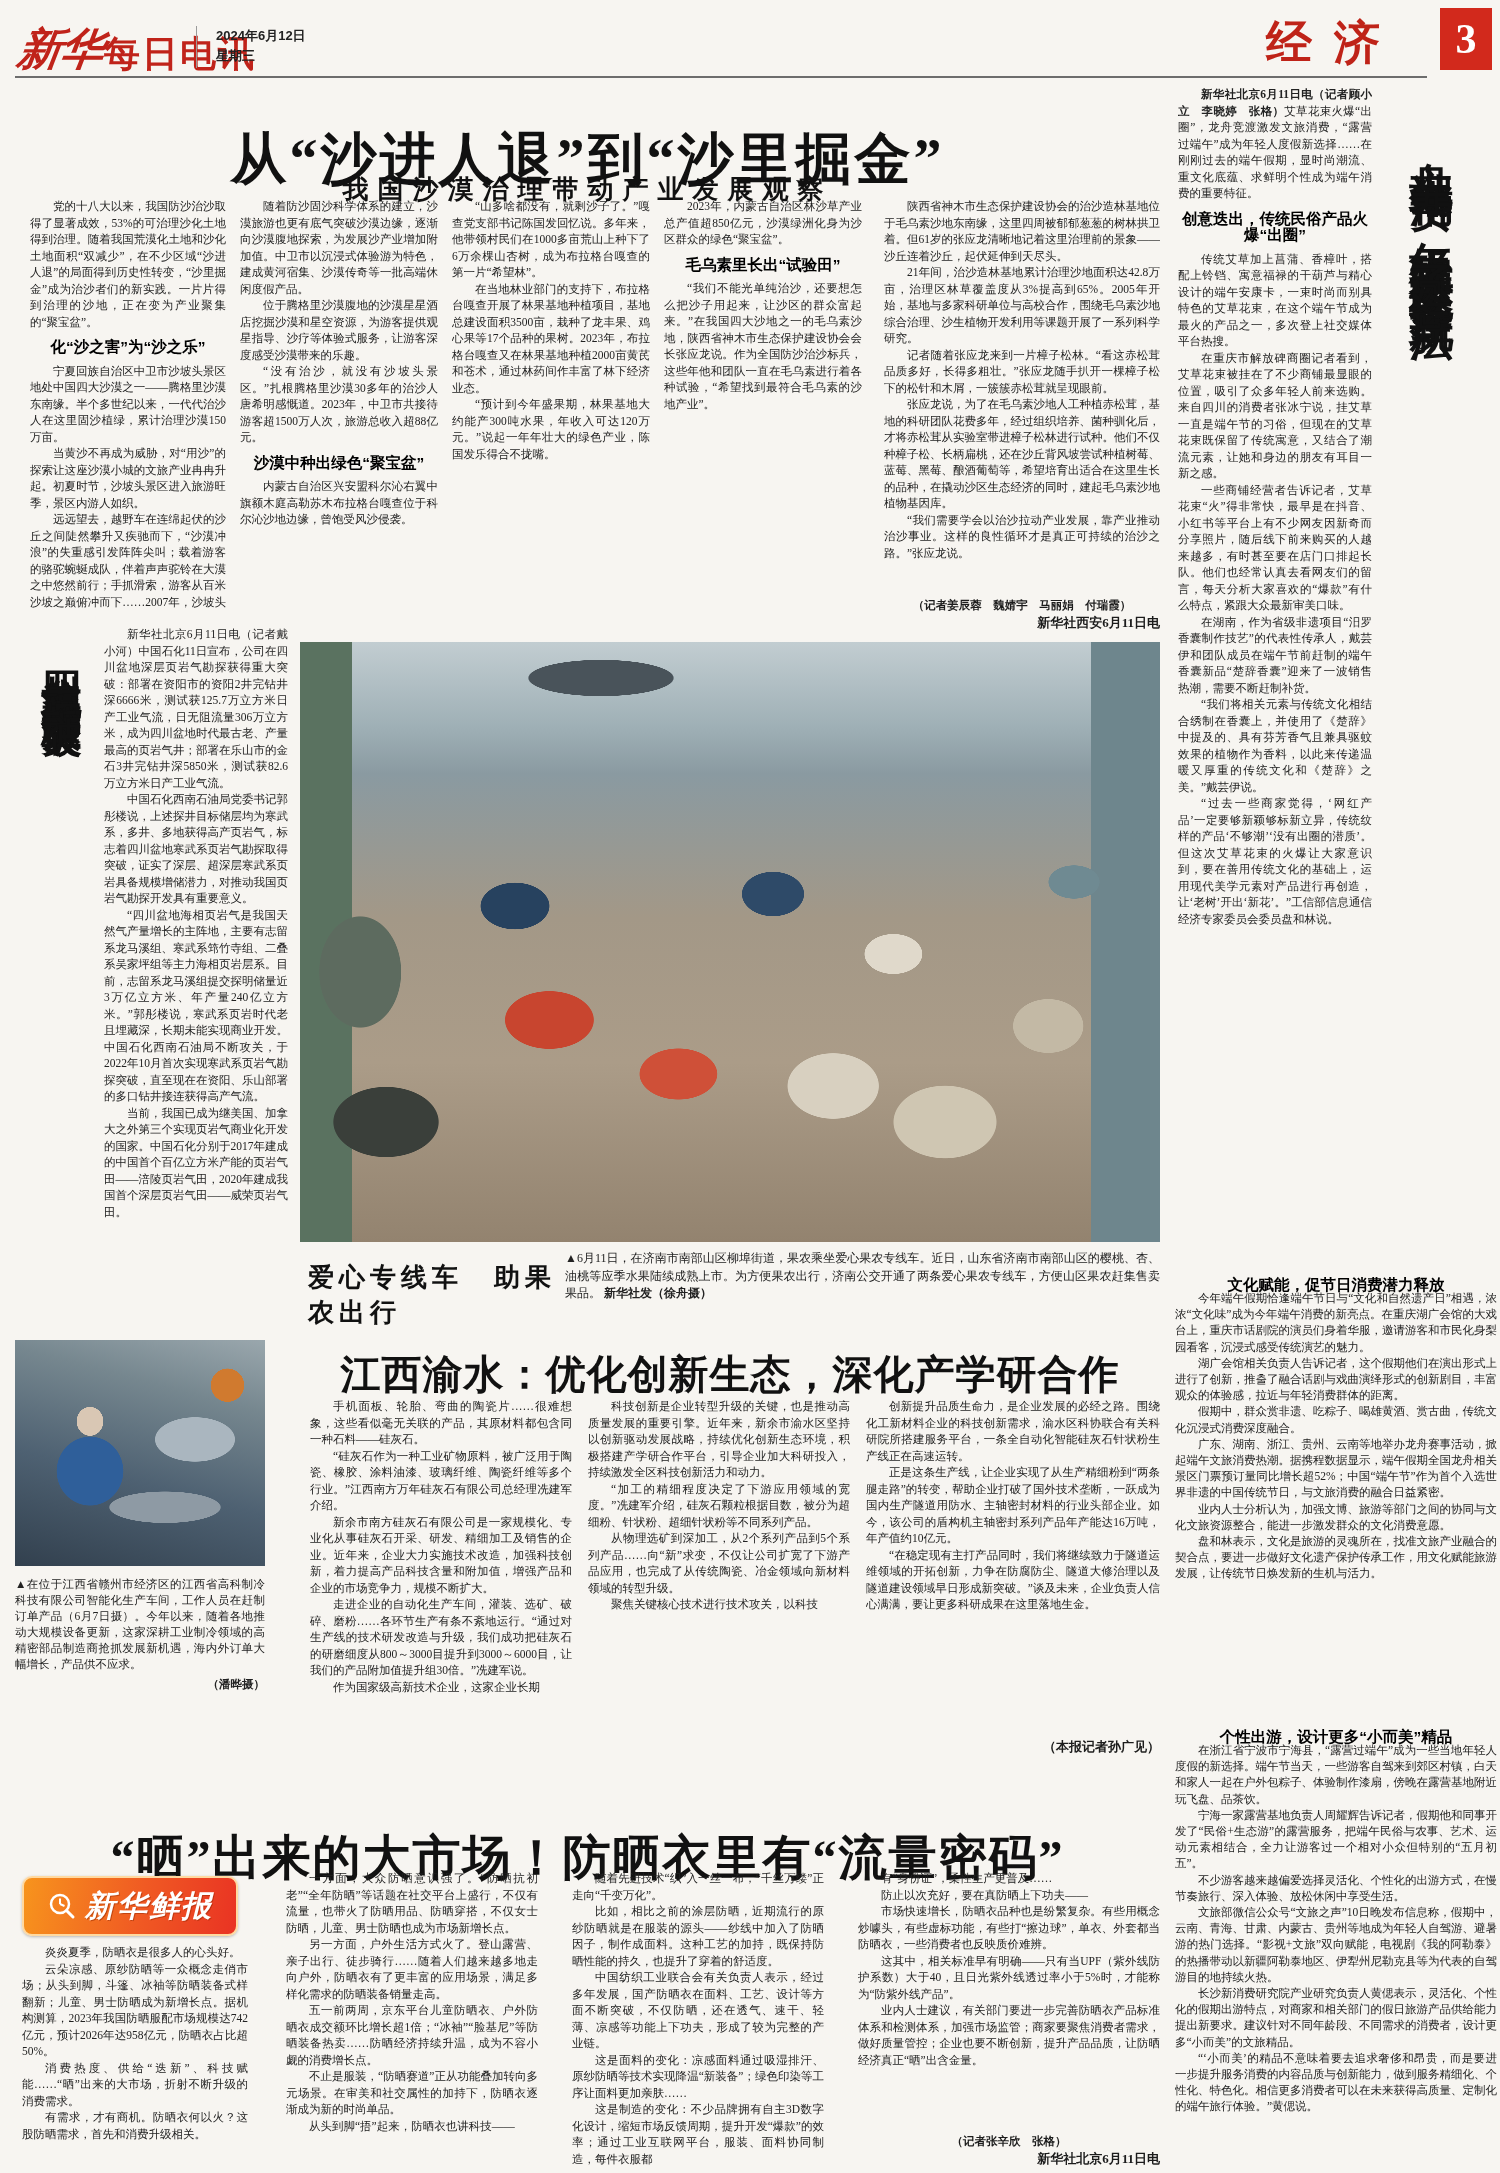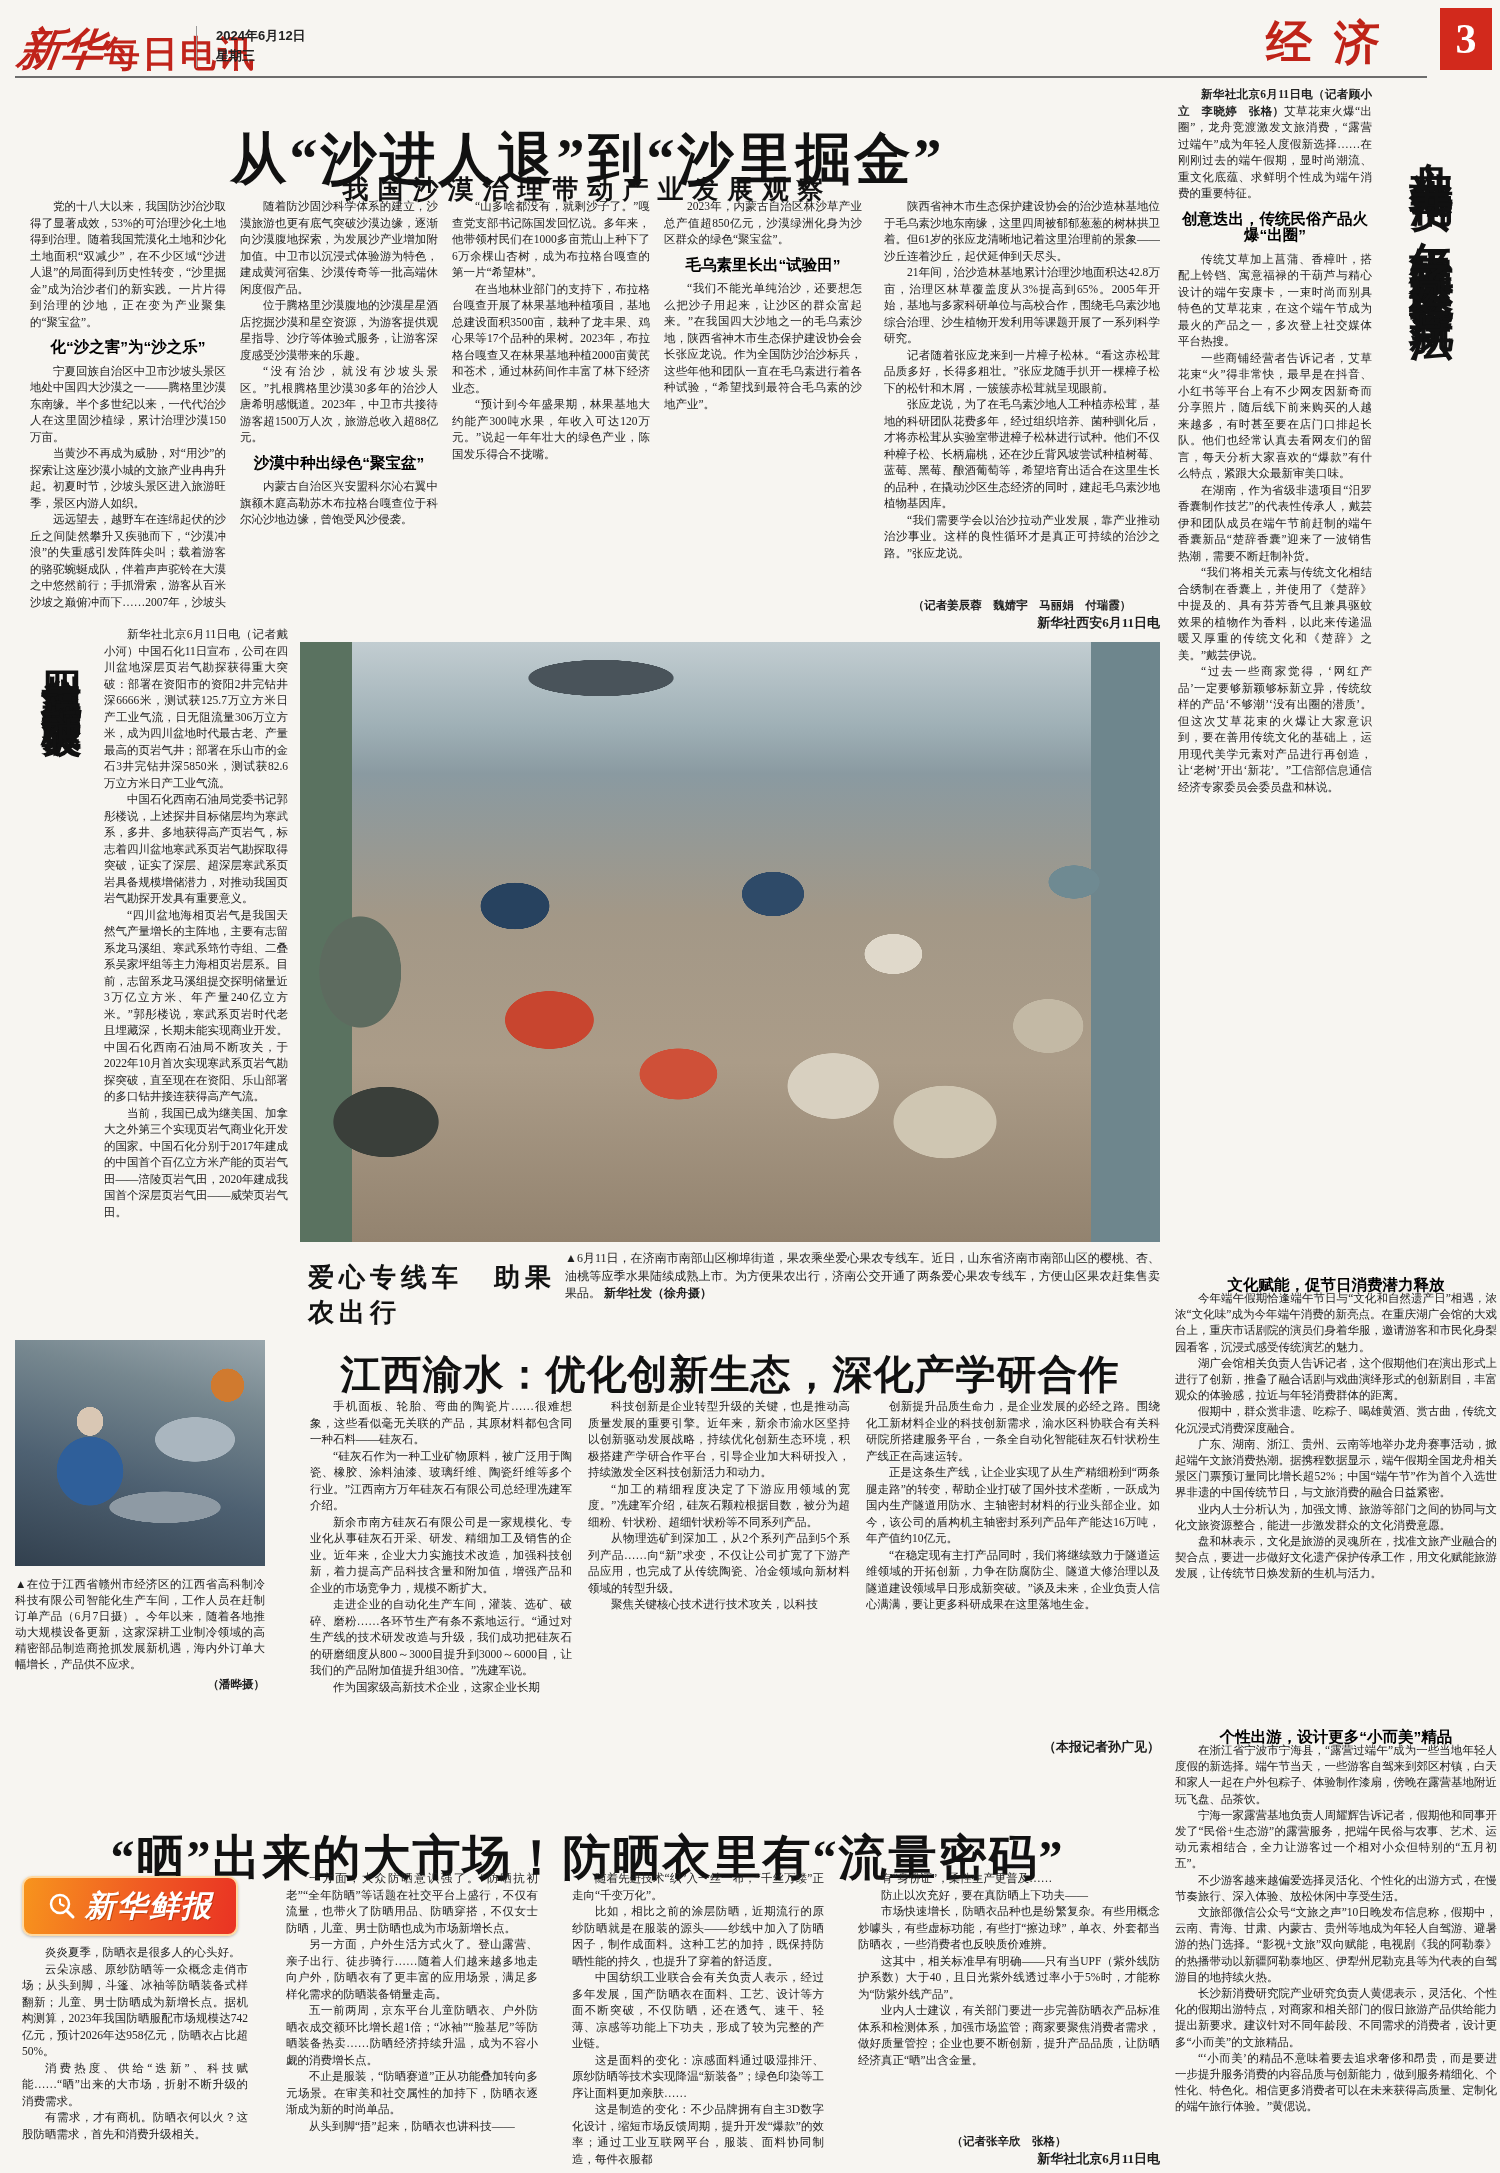--- a/index.html
+++ b/index.html
@@ -262,20 +262,21 @@
   <div class="dateline">新华社北京6月11日电</div>
 </div>
 
 <div class="abs vhead sb-vhead">盘点端午消费：年轻人解锁了传统民俗许多『新玩法』</div>
 
 <div class="abs bodycol" style="left:1178px;top:86px;width:194px;height:1160px;">
   <p class="para"><span class="sb-lead-bold">新华社北京6月11日电（记者顾小立　李晓婷　张格）</span><span>艾草花束火爆“出圈”，龙舟竞渡激发文旅消费，“露营过端午”成为年轻人度假新选择……在刚刚过去的端午假期，显时尚潮流、重文化底蕴、求鲜明个性成为端午消费的重要特征。</span></p>
   <h4 class="colsub">创意迭出，传统民俗产品火爆“出圈”</h4>
   <div>
       <p class="para">传统艾草加上菖蒲、香樟叶，搭配上铃铛、寓意福禄的干葫芦与精心设计的端午安康卡，一束时尚而别具特色的艾草花束，在这个端午节成为最火的产品之一，多次登上社交媒体平台热搜。</p>
+      <p class="para">在重庆市解放碑商圈记者看到，艾草花束被挂在了不少商铺最显眼的位置，吸引了众多年轻人前来选购。来自四川的消费者张冰宁说，挂艾草一直是端午节的习俗，但现在的艾草花束既保留了传统寓意，又结合了潮流元素，让她和身边的朋友有耳目一新之感。</p>
       <p class="para">一些商铺经营者告诉记者，艾草花束“火”得非常快，最早是在抖音、小红书等平台上有不少网友因新奇而分享照片，随后线下前来购买的人越来越多，有时甚至要在店门口排起长队。他们也经常认真去看网友们的留言，每天分析大家喜欢的“爆款”有什么特点，紧跟大众最新审美口味。</p>
       <p class="para">在湖南，作为省级非遗项目“汨罗香囊制作技艺”的代表性传承人，戴芸伊和团队成员在端午节前赶制的端午香囊新品“楚辞香囊”迎来了一波销售热潮，需要不断赶制补货。</p>
       <p class="para">“我们将相关元素与传统文化相结合绣制在香囊上，并使用了《楚辞》中提及的、具有芬芳香气且兼具驱蚊效果的植物作为香料，以此来传递温暖又厚重的传统文化和《楚辞》之美。”戴芸伊说。</p>
       <p class="para">“过去一些商家觉得，‘网红产品’一定要够新颖够标新立异，传统纹样的产品‘不够潮’‘没有出圈的潜质’。但这次艾草花束的火爆让大家意识到，要在善用传统文化的基础上，运用现代美学元素对产品进行再创造，让‘老树’开出‘新花’。”工信部信息通信经济专家委员会委员盘和林说。</p>
     </div>
 </div>
 
 <h4 class="abs sb-subhead" style="left:1175px;top:1254px;width:322px;">文化赋能，促节日消费潜力释放</h4>
 <div class="abs sb-sec" style="left:1175px;top:1290px;width:322px;height:402px;">
   <div>

